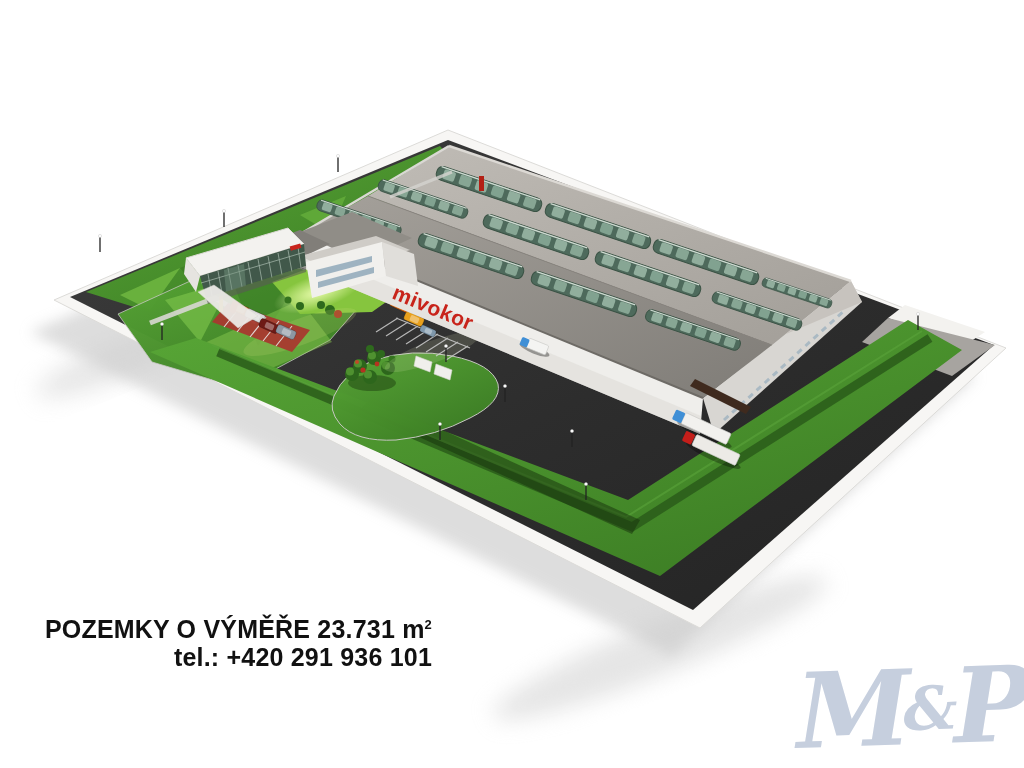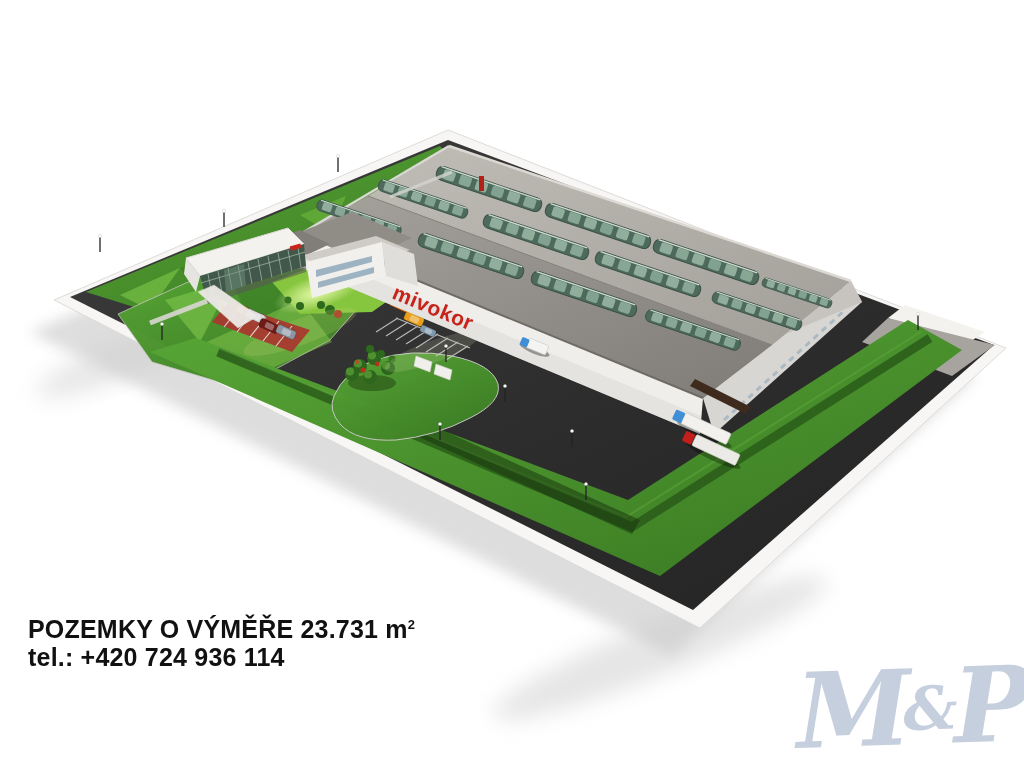--- a/index.html
+++ b/index.html
@@ -1,20 +1,20 @@
 <!DOCTYPE html>
 <html><head>
 <meta charset="utf-8">
 <style>
   html,body{margin:0;padding:0;background:#ffffff;}
   #stage{position:relative;width:1024px;height:768px;overflow:hidden;
          font-family:"Liberation Sans", sans-serif;background:#ffffff;}
   #scene{position:absolute;left:0;top:0;}
   .sign-text{font:700 21px "Liberation Sans", sans-serif;fill:#c8231a;letter-spacing:.5px;}
-  #footer{position:absolute;left:28px;top:611px;width:404px;text-align:left;
+  #footer{position:absolute;left:28px;top:611px;width:404px;text-align:right;
           color:#111111;font-weight:bold;font-size:25px;line-height:28px;letter-spacing:.2px;}
   #footer sup{font-size:13px;font-weight:bold;}
   #watermark{position:absolute;left:796px;top:646px;width:226px;height:120px;
              color:#c6cfde;font-family:"DejaVu Serif", serif;font-style:italic;font-weight:bold;
              transform:rotate(-2deg);white-space:nowrap;user-select:none;}
   #watermark .wm-big{font-size:104px;letter-spacing:-8px;}
   #watermark .wm-amp{font-size:60px;vertical-align:14px;letter-spacing:-4px;}
 </style>
 </head>
 <body>
@@ -275,18 +275,18 @@
         <use href="#sym-pole" transform="translate(505,402)"></use>
     <use href="#sym-pole" transform="translate(572,447)"></use>
         <use href="#sym-pole" transform="translate(440,440)"></use>
     <use href="#sym-pole" transform="translate(586,500)"></use>
         <use href="#sym-pole" transform="translate(918,330)"></use>
   </g>
 </svg>
 
 <div id="footer">
   <div><span>POZEMKY O VÝMĚŘE 23.731 m</span><sup>2</sup></div>
-  <div>tel.: +420 724 936 114</div>
+  <div>tel.: +420 291 936 101</div>
 </div>
 
 <div id="watermark"><span class="wm-big">M</span><span class="wm-amp">&amp;</span><span class="wm-big">P</span></div>
 
 </div>
 
 </body></html>

